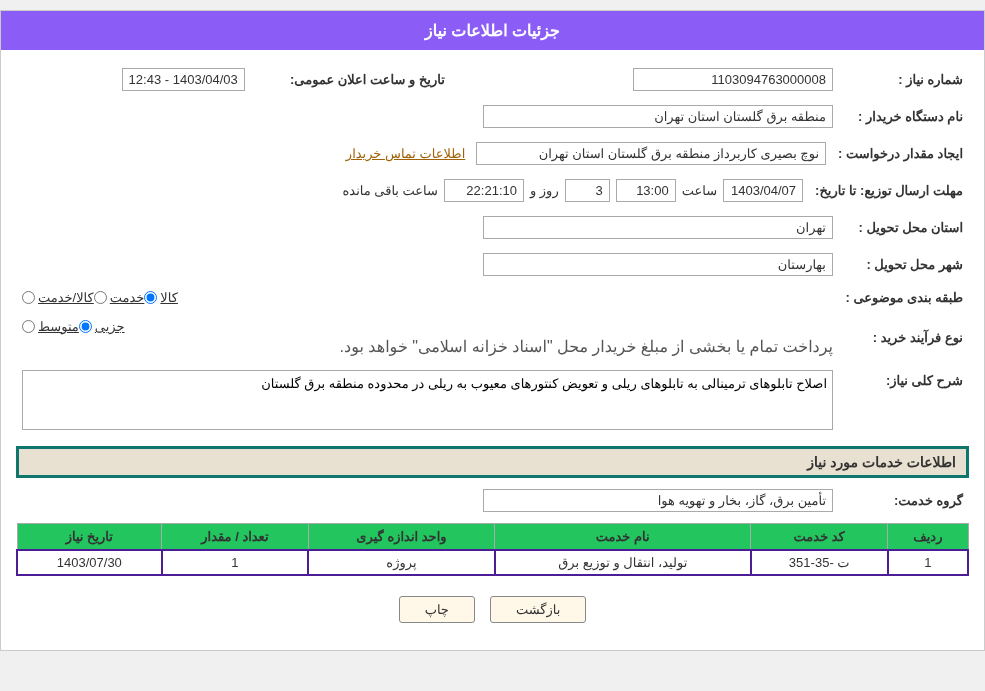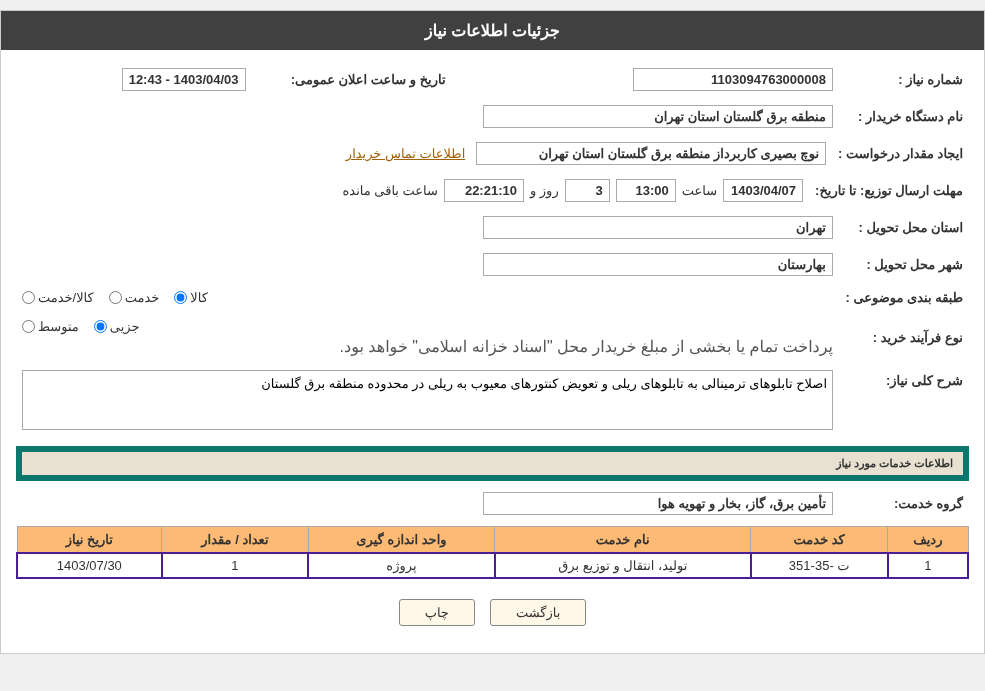--- a/index.html
+++ b/index.html
@@ -10,37 +10,37 @@
       font-size: 13px;
       color: #333;
     }
     .page-wrapper {
       max-width: 985px;
       margin: 10px auto;
       background: #fff;
       border: 1px solid #ccc;
     }
     .page-header {
-      background: #404040;
+      background: #8b5cf6;
       color: #fff;
       text-align: center;
       padding: 10px 15px;
       font-size: 16px;
       font-weight: bold;
     }
     .content {
       padding: 15px;
     }
     .section-title {
       background: #e8e0d0;
-      border: 6px solid #0f766e;
+      border: 3px solid #0f766e;
       padding: 5px 10px;
       font-weight: bold;
       margin: 10px 0 8px 0;
-      font-size: 11px;
+      font-size: 14px;
     }
     .info-table {
       width: 100%;
       border-collapse: collapse;
       margin-bottom: 8px;
     }
     .info-table td {
       padding: 3px 6px;
       vertical-align: middle;
     }
@@ -54,35 +54,34 @@
     .value-cell {
       text-align: right;
     }
     .field-box {
       border: 1px solid #aaa;
       background: #fff;
       padding: 3px 6px;
       min-height: 22px;
       display: inline-block;
       min-width: 200px;
-      font-weight: bold;
     }
     .field-box-wide {
       min-width: 350px;
     }
     .link-text {
       color: #a16207;
       text-decoration: underline;
       cursor: pointer;
     }
     .radio-group {
       display: flex;
-      gap: 15px;
       align-items: center;
       flex-direction: row-reverse;
+      text-decoration: underline;
     }
     .radio-item {
       display: flex;
       align-items: center;
       gap: 3px;
     }
     .text-area-box {
       border: 1px solid #aaa;
       background: #fff;
       padding: 5px;
@@ -92,21 +91,21 @@
       font-family: Tahoma, Arial, sans-serif;
       font-size: 13px;
       resize: none;
     }
     .data-table {
       width: 100%;
       border-collapse: collapse;
       margin: 8px 0;
     }
     .data-table th {
-      background: #fdba74;
+      background: #22c55e;
       border: 1px solid #aaa;
       padding: 5px 8px;
       text-align: center;
       font-weight: bold;
     }
     .data-table td {
       border: 2px solid #4c1d95;
       padding: 4px 8px;
       text-align: center;
     }

